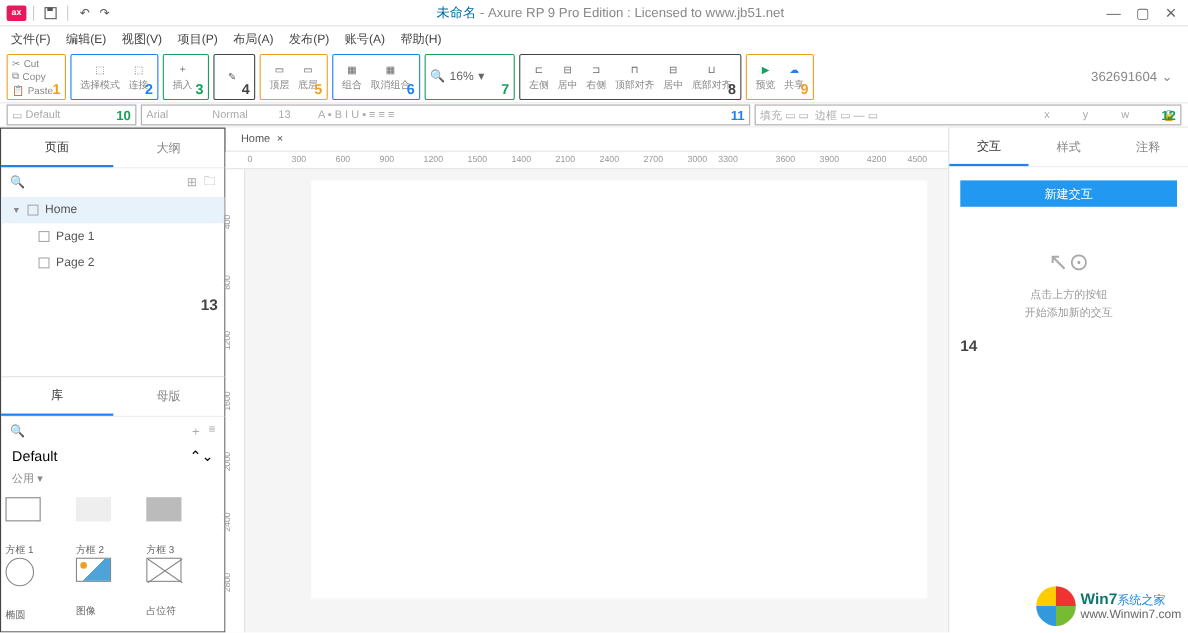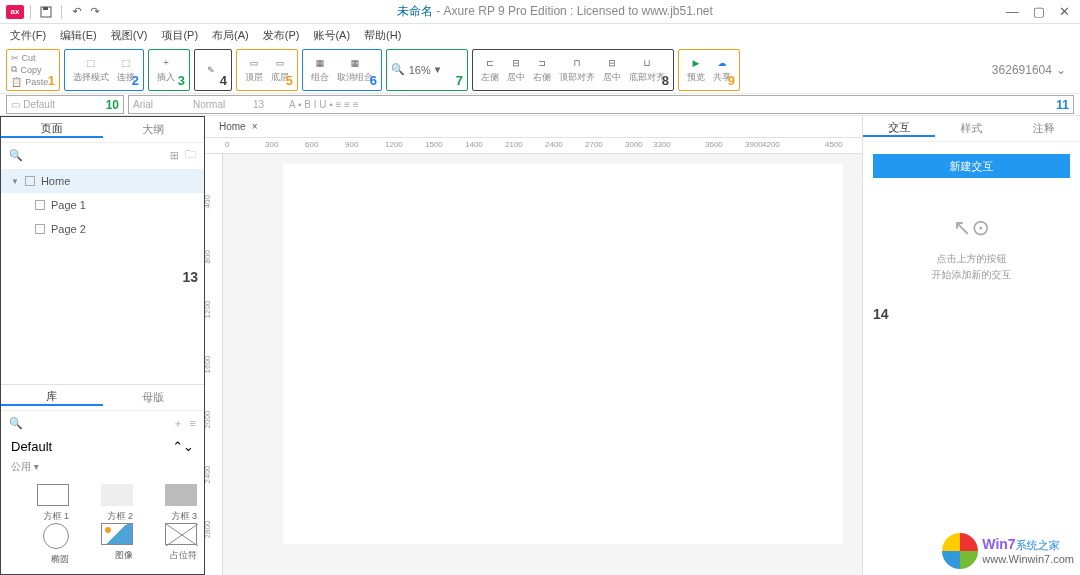--- a/index.html
+++ b/index.html
@@ -32,36 +32,36 @@
 .clip-list div { display: flex; align-items: center; gap: 3px; height: 12px; }
 
 .propbar { height: 22px; display: flex; align-items: center; padding: 0 6px; gap: 4px; border-bottom: 1px solid #e8e8e8; font-size: 10px; color: #aaa; }
 .pb-seg { border: 1.5px solid; height: 19px; display: flex; align-items: center; padding: 0 4px; position: relative; flex-shrink: 0; }
 .pb-seg .num { position: absolute; right: 4px; font-size: 12px; font-weight: bold; }
 .pb-input { border: none; background: transparent; width: 50px; font-size: 10px; color: #aaa; }
 
 .main { display: flex; height: 459px; }
 .left-panel { width: 205px; border-right: 1px solid #e0e0e0; display: flex; flex-direction: column; border: 1.5px solid #444; position: relative; }
 .left-panel .num13 { position: absolute; right: 6px; top: 152px; font-size: 14px; font-weight: bold; color: #444; }
-.panel-tabs { display: flex; height: 26px; border-bottom: 1px solid #eee; align-items: center; }
+.panel-tabs { display: flex; height: 36px; border-bottom: 1px solid #eee; }
 .panel-tabs .tab { flex: 1; display: flex; align-items: center; justify-content: center; font-size: 11px; color: #888; cursor: pointer; }
 .panel-tabs .tab.active { color: #333; border-bottom: 2px solid #2080f0; font-weight: 500; }
 .panel-search { height: 24px; display: flex; align-items: center; padding: 0 8px; gap: 6px; color: #aaa; }
 .tree { padding: 2px 0; }
 .tree-item { height: 24px; display: flex; align-items: center; gap: 6px; padding: 0 10px; font-size: 11px; color: #555; cursor: pointer; }
 .tree-item.home { background: #e8f2fb; }
 .tree-item .arrow { font-size: 8px; color: #888; }
 .tree-item .pg-ic { width: 10px; height: 10px; border: 1px solid #aaa; }
 .tree-item.child { padding-left: 34px; }
 
 .lib-section { border-top: 1px solid #e0e0e0; }
 .lib-title { padding: 4px 10px; font-size: 13px; display: flex; justify-content: space-between; align-items: center; }
 .lib-sub { padding: 2px 10px; font-size: 10px; color: #888; }
 .widgets { display: flex; flex-wrap: wrap; padding: 8px 4px; gap: 0; }
-.widget { width: 64px; display: flex; flex-direction: column; align-items: flex-end; gap: 4px; font-size: 9px; color: #666; }
+.widget { width: 64px; display: flex; flex-direction: column; align-items: flex-start; gap: 20px; font-size: 9px; color: #666; }
 .widget .shape { width: 32px; height: 22px; }
 .shape.box1 { border: 1px solid #888; }
 .shape.box2 { background: #eee; }
 .shape.box3 { background: #bbb; }
 .shape.circle { border: 1px solid #888; border-radius: 50%; width: 26px; height: 26px; }
 .shape.img { border: 1px solid #888; background: linear-gradient(135deg,#fff 50%,#4ea3d8 50%); position: relative; }
 .shape.img::after { content:''; position:absolute; top:3px; left:3px; width:6px;height:6px;background:#f0a020;border-radius:50%; }
 
 .canvas-area { flex: 1; display: flex; flex-direction: column; background: #f5f5f5; }
 .canvas-tabs { height: 22px; background: #fff; display: flex; align-items: center; border-bottom: 1px solid #e0e0e0; padding-left: 4px; }
@@ -76,21 +76,21 @@
 
 .right-panel { width: 218px; border-left: 1px solid #e0e0e0; display: flex; flex-direction: column; position: relative; }
 .right-panel .num14 { position: absolute; left: 10px; top: 190px; font-size: 14px; font-weight: bold; color: #444; }
 .new-btn { margin: 12px 10px; height: 24px; background: #2298f0; color: #fff; display: flex; align-items: center; justify-content: center; font-size: 11px; cursor: pointer; }
 .hint { text-align: center; color: #999; font-size: 10px; line-height: 1.6; margin-top: 20px; }
 .hint .cursor-ic { font-size: 22px; color: #aaa; margin-bottom: 6px; }
 
 .watermark { position: absolute; right: 6px; bottom: 6px; display: flex; align-items: center; gap: 4px; }
 .watermark .logo-w { width: 36px; height: 36px; border-radius: 50%; background: conic-gradient(#e33 0 25%, #7b3 0 50%, #39d 0 75%, #fc0 0); display:flex;align-items:center;justify-content:center;color:#fff;font-weight:bold; }
 .watermark .txt { font-size: 11px; line-height: 1.2; }
-.watermark .txt b { color: #8b5cf6; font-size: 14px; }
+.watermark .txt b { color: #0f766e; font-size: 14px; }
 .watermark .txt .b2 { color: #28d; }
 </style>
 </head>
 <body>
 
 <div class="titlebar">
   <div class="logo">ax</div>
   <div class="divider"></div>
   <div class="icon-btn">
       <svg width="12" height="12" viewBox="0 0 12 12">
@@ -232,20 +232,28 @@
     <span>▭</span>&nbsp;
     <input class="pb-input" value="Default" style="">
     <span class="num" style="color:#18a058">10</span>
   </div>
   <div class="pb-seg c-blue" style="flex:1;">
     <input class="pb-input" style="width: 60px;" value="Arial">
     <input class="pb-input" style="width: 60px;" value="Normal">
     <input class="pb-input" style="width: 30px;" value="13">
     <span style="margin-left:6px;">A ▪ B I U ▪ ≡ ≡ ≡</span>
     <span class="num" style="color:#2080f0">11</span>
+  </div>
+  <div class="pb-seg c-green" style="width:388px;">
+    <span>填充</span>&nbsp;▭ ▭&nbsp;&nbsp;
+    <span>边框</span>&nbsp;▭ — ▭
+    <span style="margin-left:auto;display:flex;gap:30px;">
+      <span>x</span><span>y</span><span>w</span> 🔒
+    </span>
+    <span class="num" style="color:#18a058">12</span>
   </div>
 </div>
 
 <div class="main">
 
   <div class="left-panel">
     <span class="num13">13</span>
     <div class="panel-tabs">
       <div class="tab active">页面</div>
       <div class="tab">大纲</div>
@@ -337,21 +345,21 @@
       <span style="left:180px">1200</span>
       <span style="left:220px">1500</span>
       <span style="left:260px">1400</span>
       <span style="left:300px">2100</span>
       <span style="left:340px">2400</span>
       <span style="left:380px">2700</span>
       <span style="left:420px">3000</span>
       <span style="left:448px">3300</span>
       <span style="left:500px">3600</span>
       <span style="left:540px">3900</span>
-      <span style="left:557px">4200</span>
+      <span style="left:583px">4200</span>
       <span style="left:620px">4500</span>
     </div>
     <div class="canvas-body">
       <div class="ruler-v">
         <span style="top:50px">400</span>
         <span style="top:105px">800</span>
         <span style="top:160px">1200</span>
         <span style="top:215px">1600</span>
         <span style="top:270px">2000</span>
         <span style="top:325px">2400</span>

